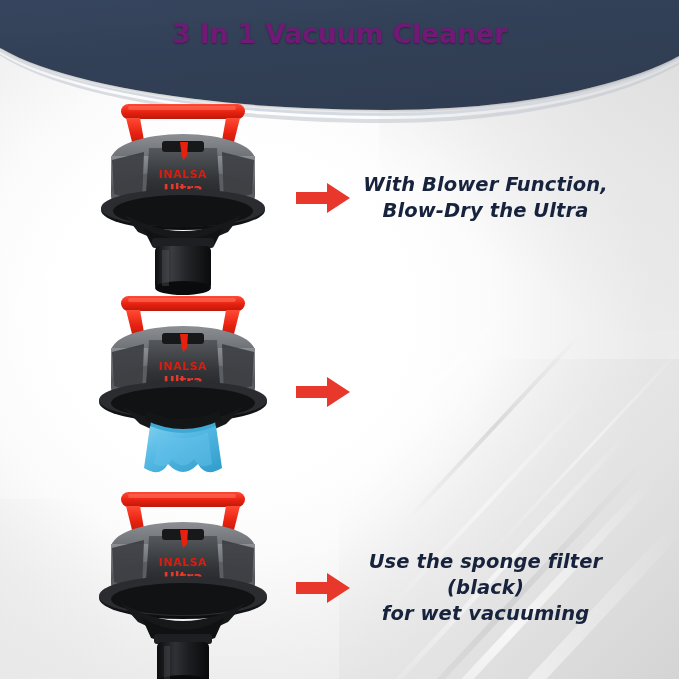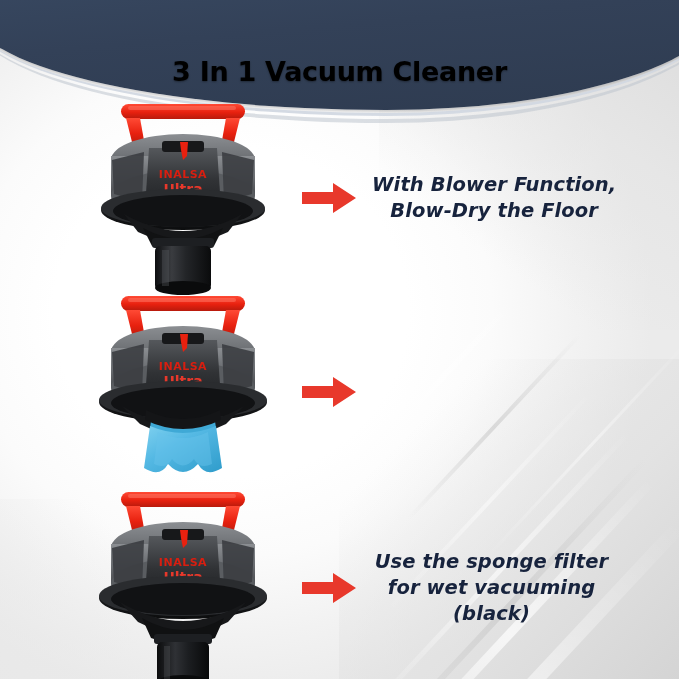--- a/index.html
+++ b/index.html
@@ -100,39 +100,37 @@
     background: transparent;
     border-bottom: 4px solid rgba(190,196,206,0.55);
     box-sizing: border-box;
     pointer-events: none;
   }
   .banner-title {
     position: absolute;
     left: 0; top: 18px;
     width: 679px;
     text-align: center;
-    color: #000000;
+    color: #701a75;
     font-family: "DejaVu Sans", sans-serif;
     font-weight: bold;
     font-size: 27px;
     letter-spacing: -0.3px;
     text-shadow: 0 1px 2px rgba(0,0,0,0.35);
     white-space: nowrap;
-    margin-top: 38px;
   }
 
   
   .row {
     position: absolute;
     left: 0;
     width: 635px;
     height: 200px;
     display: flex;
     align-items: center;
-    gap: 6px;
   }
   .row-1 { top: 98px; }
   .row-2 { top: 292px; }
   .row-3 { top: 488px; }
 
   .product-cell {
     position: relative;
     width: 285px;
     height: 200px;
     flex: 0 0 285px;
@@ -277,21 +275,21 @@
     <div class="arrow-cell">
       <div class="arrow">
         <svg width="58" height="34" viewBox="0 0 58 34" xmlns="http://www.w3.org/2000/svg">
           <path d="M2 11 L33 11 L33 2 L56 17 L33 32 L33 23 L2 23 Z" fill="#E8382B"></path>
         </svg>
       </div>
     </div>
     <div class="text-cell">
       <div class="caption">
         <span class="line">With Blower Function,</span>
-        <span class="line">Blow-Dry the Floor</span>
+        <span class="line">Blow-Dry the Ultra</span>
       </div>
     </div>
   </div>
 
   <div class="row row-2">
     <div class="product-cell">
       <div class="vac">
         <svg width="190" height="200" viewBox="0 0 190 200" xmlns="http://www.w3.org/2000/svg">
           <defs>
             <linearGradient id="bodyTop2" x1="0" y1="0" x2="0" y2="1">
@@ -426,19 +424,19 @@
     <div class="arrow-cell">
       <div class="arrow">
         <svg width="58" height="34" viewBox="0 0 58 34" xmlns="http://www.w3.org/2000/svg">
           <path d="M2 11 L33 11 L33 2 L56 17 L33 32 L33 23 L2 23 Z" fill="#E8382B"></path>
         </svg>
       </div>
     </div>
     <div class="text-cell">
       <div class="caption">
         <span class="line">Use the sponge filter</span>
+        <span class="line">(black)</span>
         <span class="line">for wet vacuuming</span>
-        <span class="line">(black)</span>
       </div>
     </div>
   </div>
 
 </div>
 
 </body></html>

